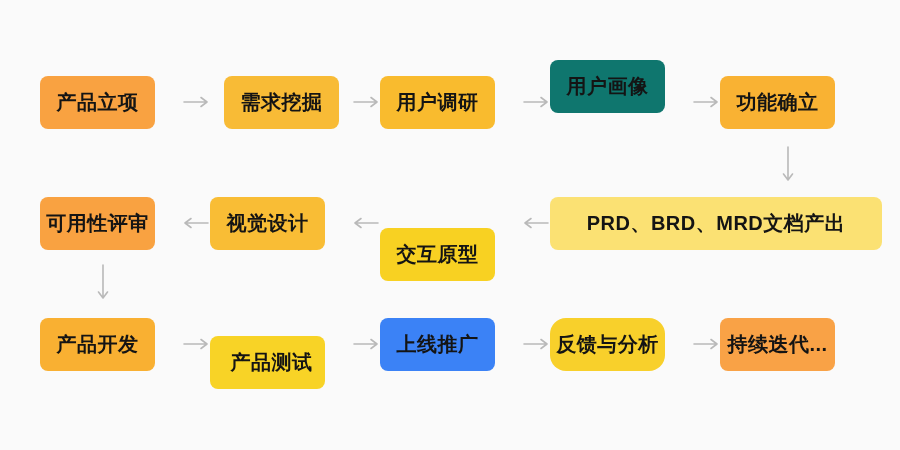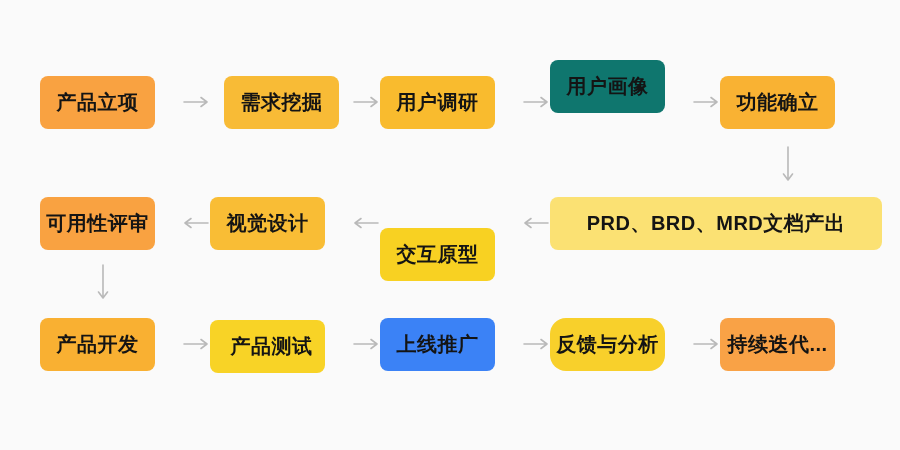--- a/index.html
+++ b/index.html
@@ -128,21 +128,21 @@
   </div>
 
   <div class="node" style="left: 40px; top: 318px; background: rgb(249, 176, 50);">
     <span class="label">产品开发</span>
   </div>
   <div class="arrow" style="left:183px;top:337px">
     <svg width="26" height="14" viewBox="0 0 26 14">
         <path d="M1 7 H23 M18 2.5 L24 7 L18 11.5"></path>
       </svg>
   </div>
-  <div class="node" style="left: 210px; top: 320px; background: rgb(248, 211, 38); padding-left: 8px;">
+  <div class="node" style="left: 210px; top: 336px; background: rgb(248, 211, 38); padding-left: 8px;">
     <span class="label">产品测试</span>
   </div>
   <div class="arrow" style="left:353px;top:337px">
     <svg width="26" height="14" viewBox="0 0 26 14">
         <path d="M1 7 H23 M18 2.5 L24 7 L18 11.5"></path>
       </svg>
   </div>
   <div class="node" style="left: 380px; top: 318px; background: #3b82f6;">
     <span class="label">上线推广</span>
   </div>

